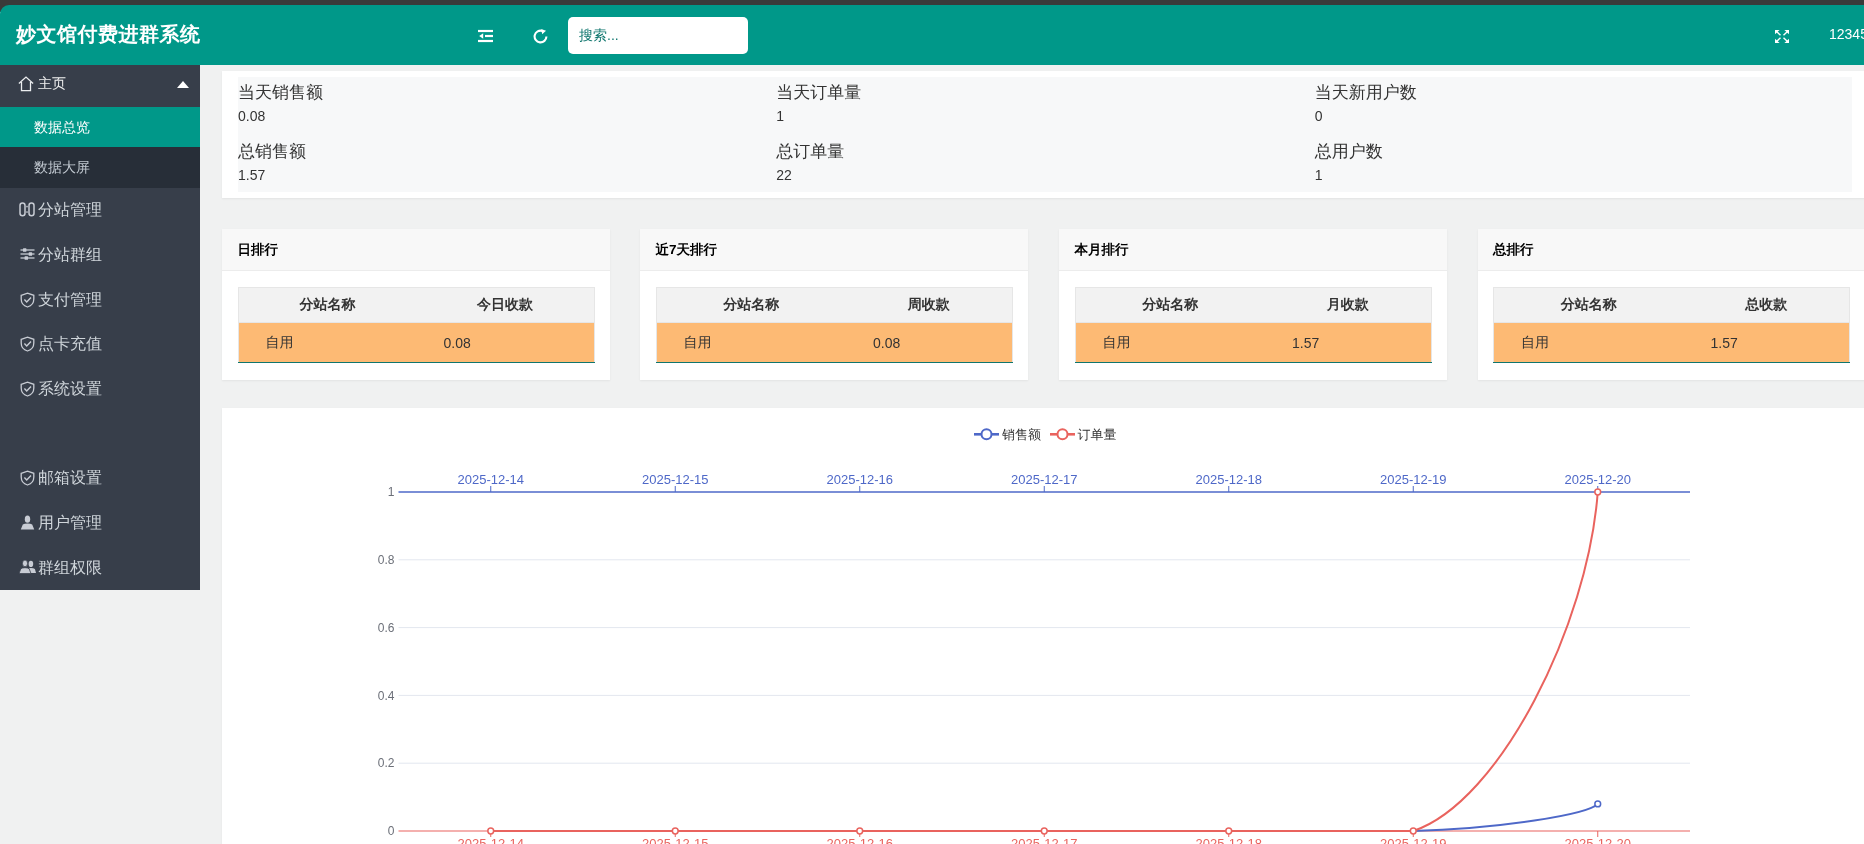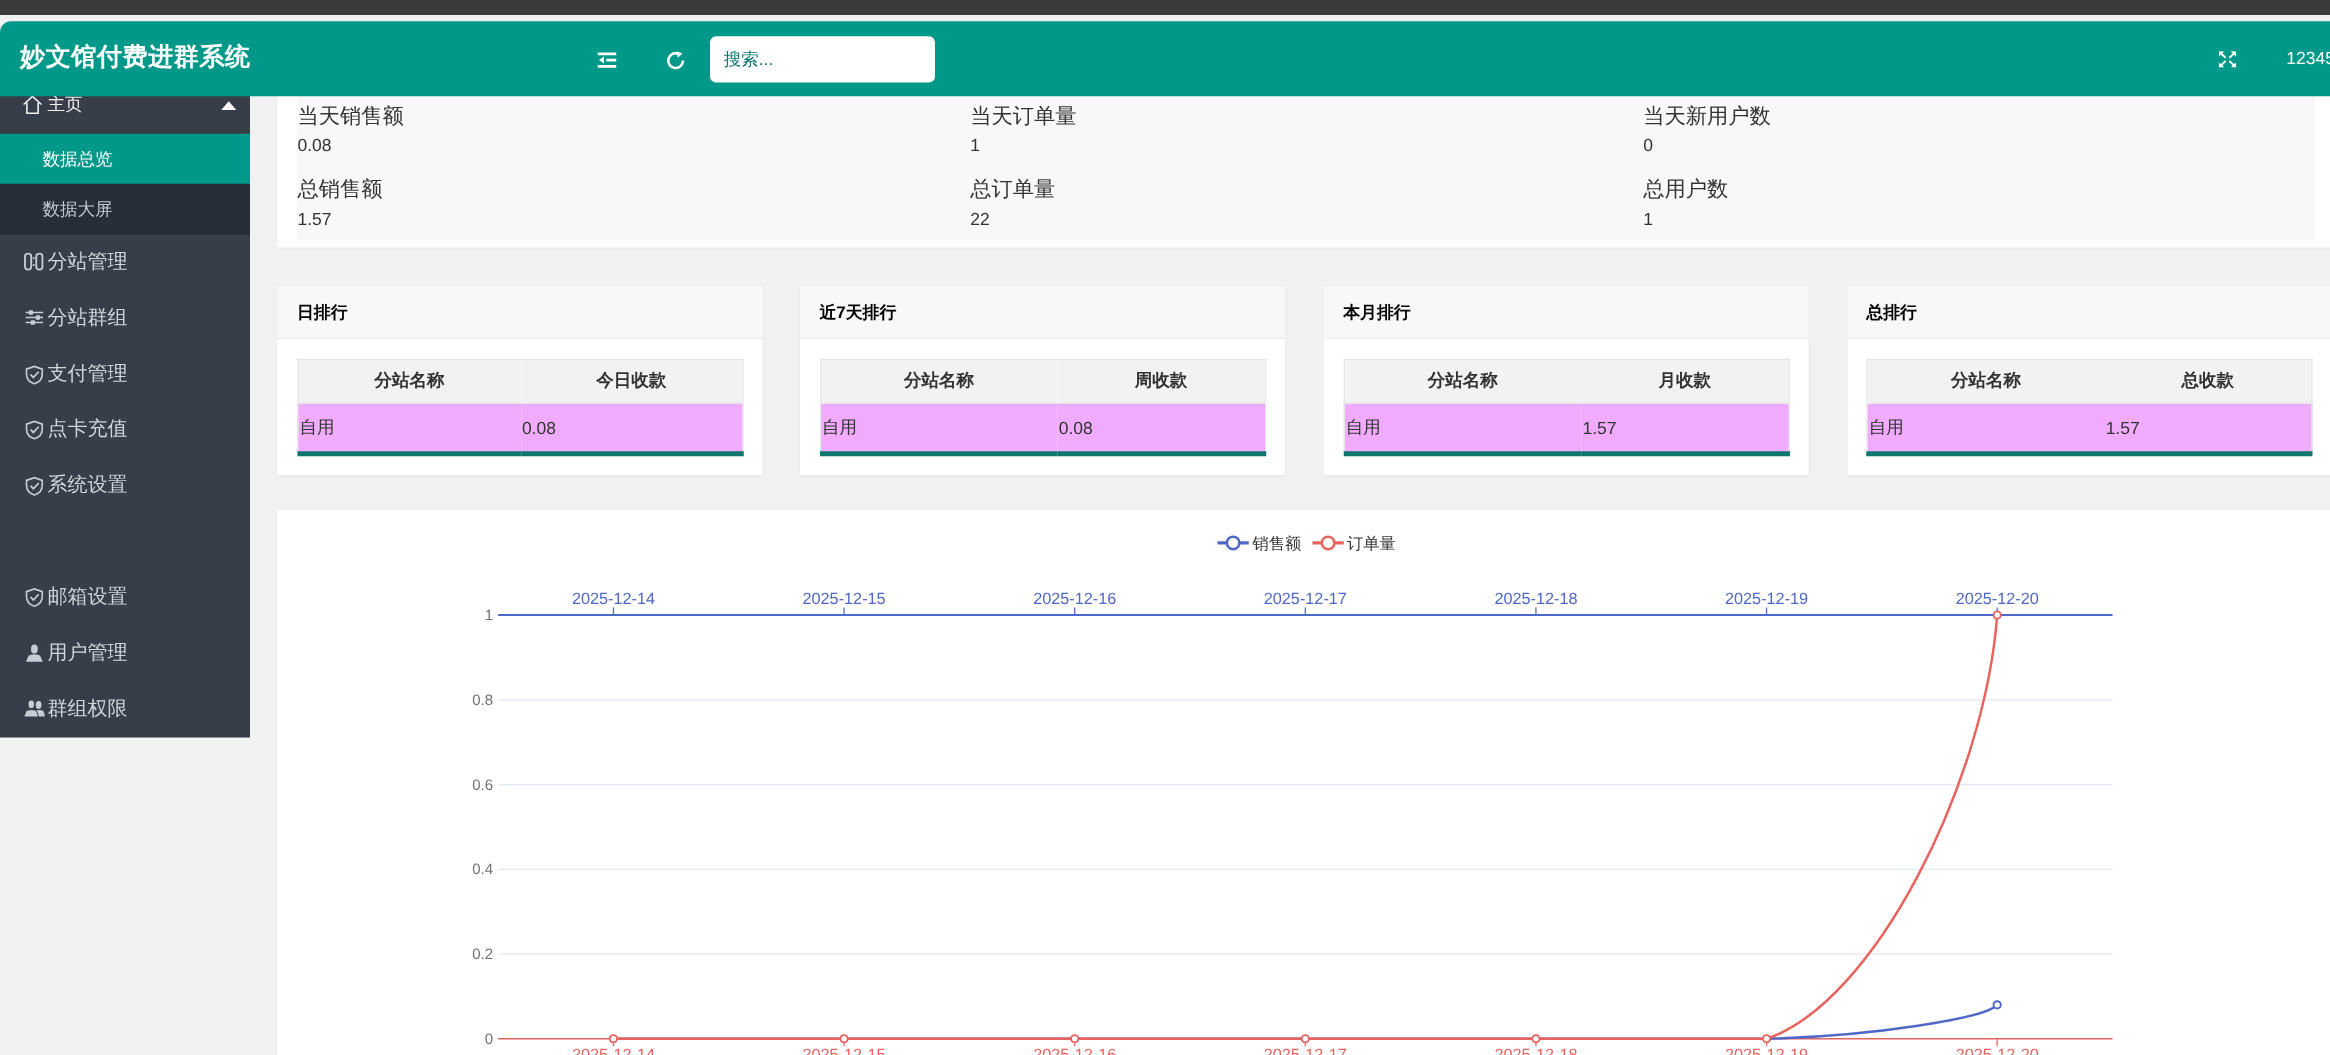--- a/index.html
+++ b/index.html
@@ -1,16 +1,16 @@
 <!DOCTYPE html>
 <html><head><meta charset="utf-8">
 <style>
 * { margin:0; padding:0; box-sizing:border-box; }
 html,body { width:1864px; height:844px; overflow:hidden; font-family:"Liberation Sans", sans-serif; background:#f0f1f1; }
-#header { position:absolute; left:0; top:17px; width:1864px; height:59.5px; background:#009889; border-radius:9px 0 0 0; z-index:1; }
+#header { position:absolute; left:0; top:5px; width:1864px; height:59.5px; background:#009889; border-radius:9px 0 0 0; z-index:1; }
 #topbar { position:absolute; left:0; top:0; width:1864px; height:12px; background:#3a3a3a; z-index:0; }
 #logo { position:absolute; left:16px; top:0; height:59.5px; line-height:59.5px; color:#fff; font-size:20px; font-weight:bold; letter-spacing:0.5px;}
 .hico { position:absolute; top:23.5px; }
 #search { position:absolute; left:568px; top:11.5px; width:180px; height:37px; background:#fff; border-radius:5px; }
 #search span { position:absolute; left:11px; top:0; line-height:37px; font-size:14px; color:#0f766e; }
 #hnum { position:absolute; left:1829px; top:0; height:59.5px; line-height:59.5px; color:#fff; font-size:14px; white-space:nowrap; }
 #side { position:absolute; left:0; top:61px; width:200px; height:529px; background:#373e4a; }
 #m-home { position:absolute; left:0; top:0; width:200px; height:45.5px; }
 #m-home .hico2 { position:absolute; left:18px; top:15px; }
 #m-home .t { position:absolute; left:38px; top:0; line-height:45.5px; font-size:14px; color:#f0f0f0; }
@@ -26,21 +26,21 @@
 .card { position:absolute; background:#fff; box-shadow:0 1px 2px rgba(0,0,0,0.06); }
 #stats { left:22px; top:9.5px; width:1644px; height:127px; }
 #statsin { position:absolute; left:16px; top:6px; width:1614px; height:115.5px; background:#f7f8f9; }
 .slabel { position:absolute; font-size:17px; line-height:20px; color:#333; }
 .sval { position:absolute; font-size:14px; line-height:17px; color:#333; }
 .rcard { position:absolute; top:167.5px; width:388px; height:151px; background:#fff; box-shadow:0 1px 2px rgba(0,0,0,0.06); }
 .rhead { position:absolute; left:0; top:0; width:100%; height:42px; line-height:42px; padding-left:15.5px; font-size:13.5px; font-weight:bold; color:#000000; background:#f8f8f8; border-bottom:1px solid #ececec; }
 .rbody { position:absolute; left:15.5px; top:58px; width:357px; }
 .rtable { width:357px; border-collapse:collapse; table-layout:fixed; font-size:14px; color:#333; border:1px solid #e6e6e6; }
 .rtable th { background:#f2f2f2; border-bottom:1px solid #e6e6e6; height:35.5px; font-weight:bold; text-align:center; padding:0 15px; }
-.rtable td { background:#f0abfc; border-bottom:4px solid #0f766e; height:40px; padding:0 1px; }
+.rtable td { background:#fdba74; border-bottom:1px solid #0f766e; height:40px; padding:0 27px; }
 #chartcard { left:22px; top:347px; width:1644px; height:436px; }
 .chartsvg { position:absolute; left:0; top:0; }
 </style></head>
 <body>
 <div id="topbar"></div>
 <div id="header">
   <div id="logo">妙文馆付费进群系统</div>
   <span class="hico" style="left:478px"><svg width="16" height="14" viewBox="0 0 16 14">
         <g stroke="#fff" stroke-width="2.2">
           <line x1="0" y1="2" x2="15" y2="2"></line>

